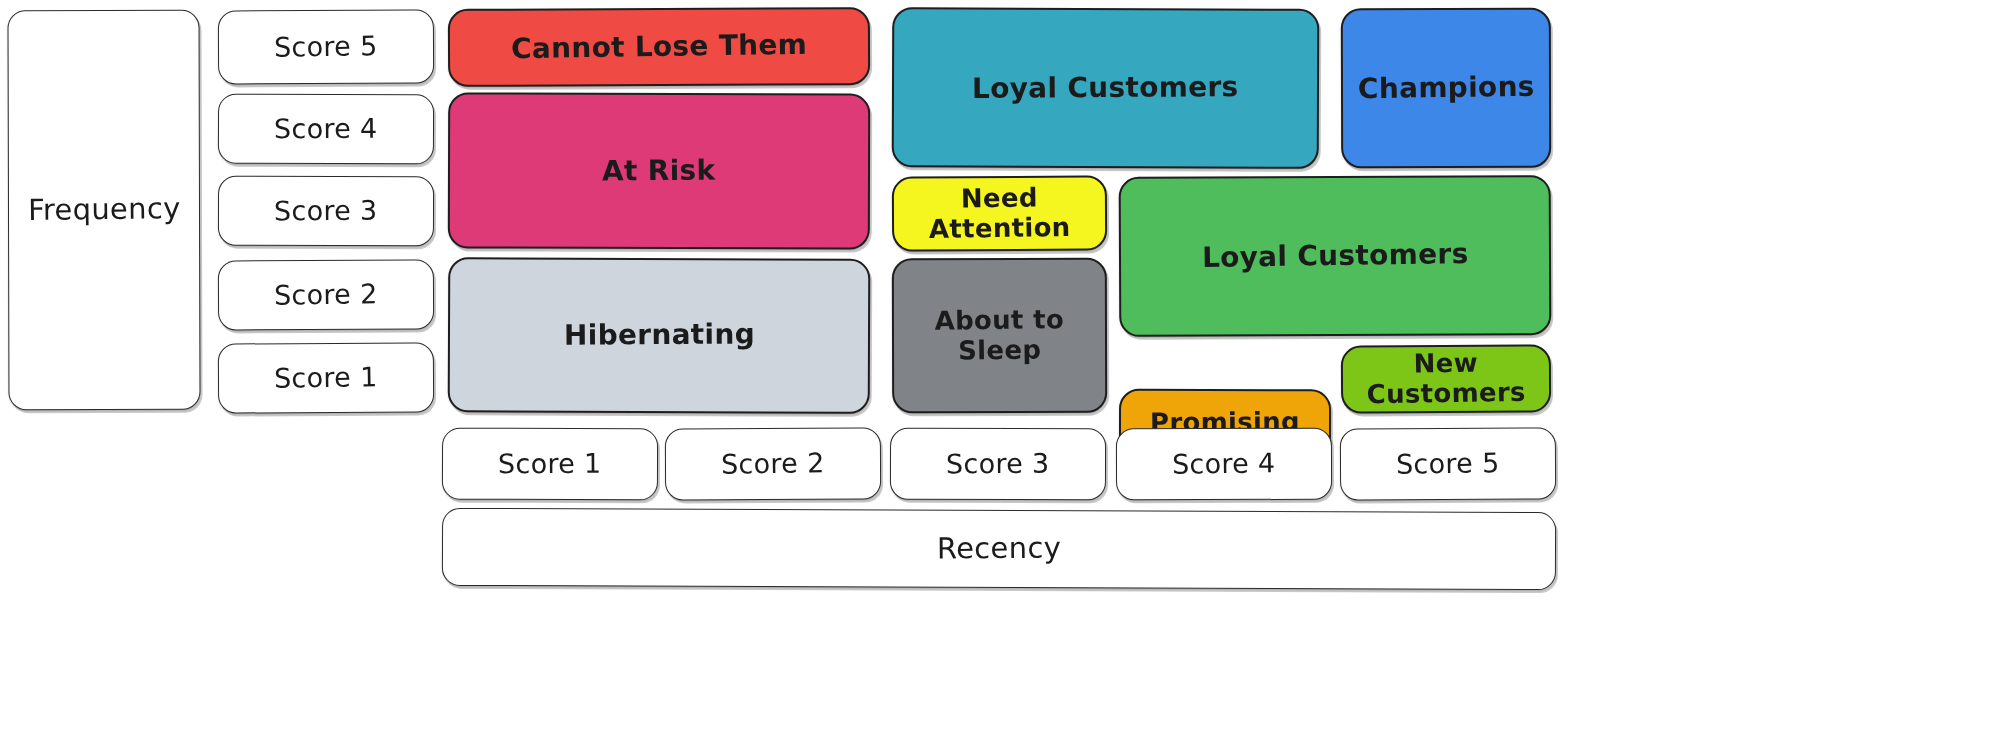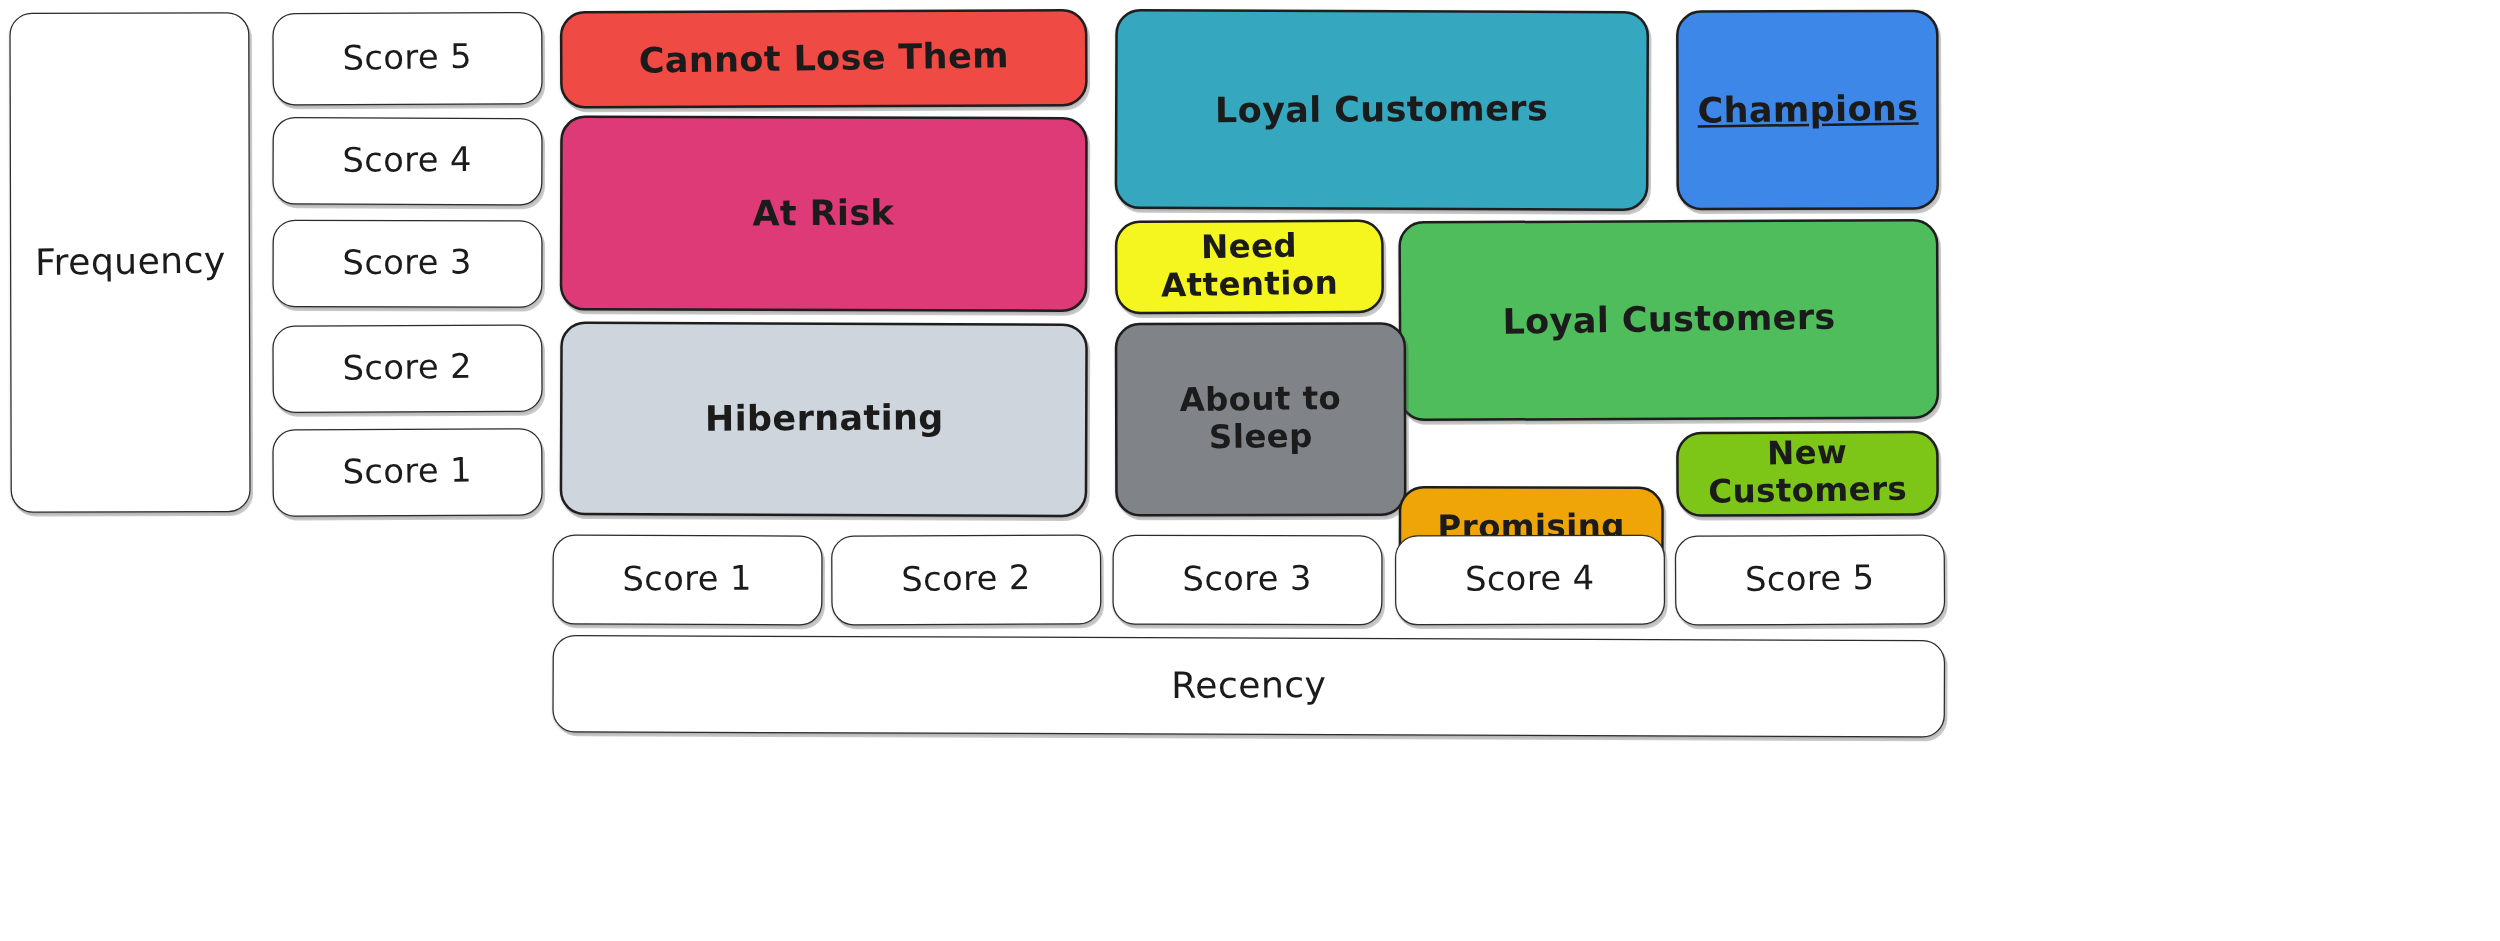--- a/index.html
+++ b/index.html
@@ -96,41 +96,41 @@
   </div>
 
   <div class="box seg j1" style="left:448px; top:8px; width:422px; height:78px; background:#ef4a43;">
     <span class="lbl">Cannot Lose Them</span>
   </div>
 
   <div class="box seg j2" style="left:892px; top:8px; width:427px; height:160px; background:#35a7be;">
     <span class="lbl">Loyal Customers</span>
   </div>
 
-  <div class="box seg j3" style="left:1341px; top:8px; width:210px; height:160px; background:#3d87e8;text-decoration:underline;">
+  <div class="box seg j3" style="left:1341px; top:8px; width:210px; height:160px; background:#3d87e8;">
     <span class="lbl">Champions</span>
   </div>
 
   <div class="box seg j4" style="left:448px; top:93px; width:422px; height:156px; background:#de3a78;">
     <span class="lbl">At Risk</span>
   </div>
 
   <div class="box seg small j5" style="left:892px; top:176px; width:215px; height:75px; background:#f5f520;">
     <span class="lbl">Need Attention</span>
   </div>
 
   <div class="box seg j1" style="left:1119px; top:176px; width:432px; height:160px; background:#4fbd5c;">
     <span class="lbl">Loyal Customers</span>
   </div>
 
   <div class="box seg j2" style="left:448px; top:258px; width:422px; height:155px; background:#cfd5dc;">
     <span class="lbl">Hibernating</span>
   </div>
 
-  <div class="box seg small j3" style="left:892px; top:258px; width:233px; height:155px; background:#808489;">
+  <div class="box seg small j3" style="left:892px; top:258px; width:215px; height:155px; background:#808489;">
     <span class="lbl">About to Sleep</span>
   </div>
 
   <div class="box seg small j4" style="left:1119px; top:345px; width:212px; height:68px; background:#efa407;margin-top:44px;">
     <span class="lbl">Promising</span>
   </div>
 
   <div class="box seg small j5" style="left:1341px; top:345px; width:210px; height:68px; background:#7dc618;">
     <span class="lbl">New Customers</span>
   </div>

